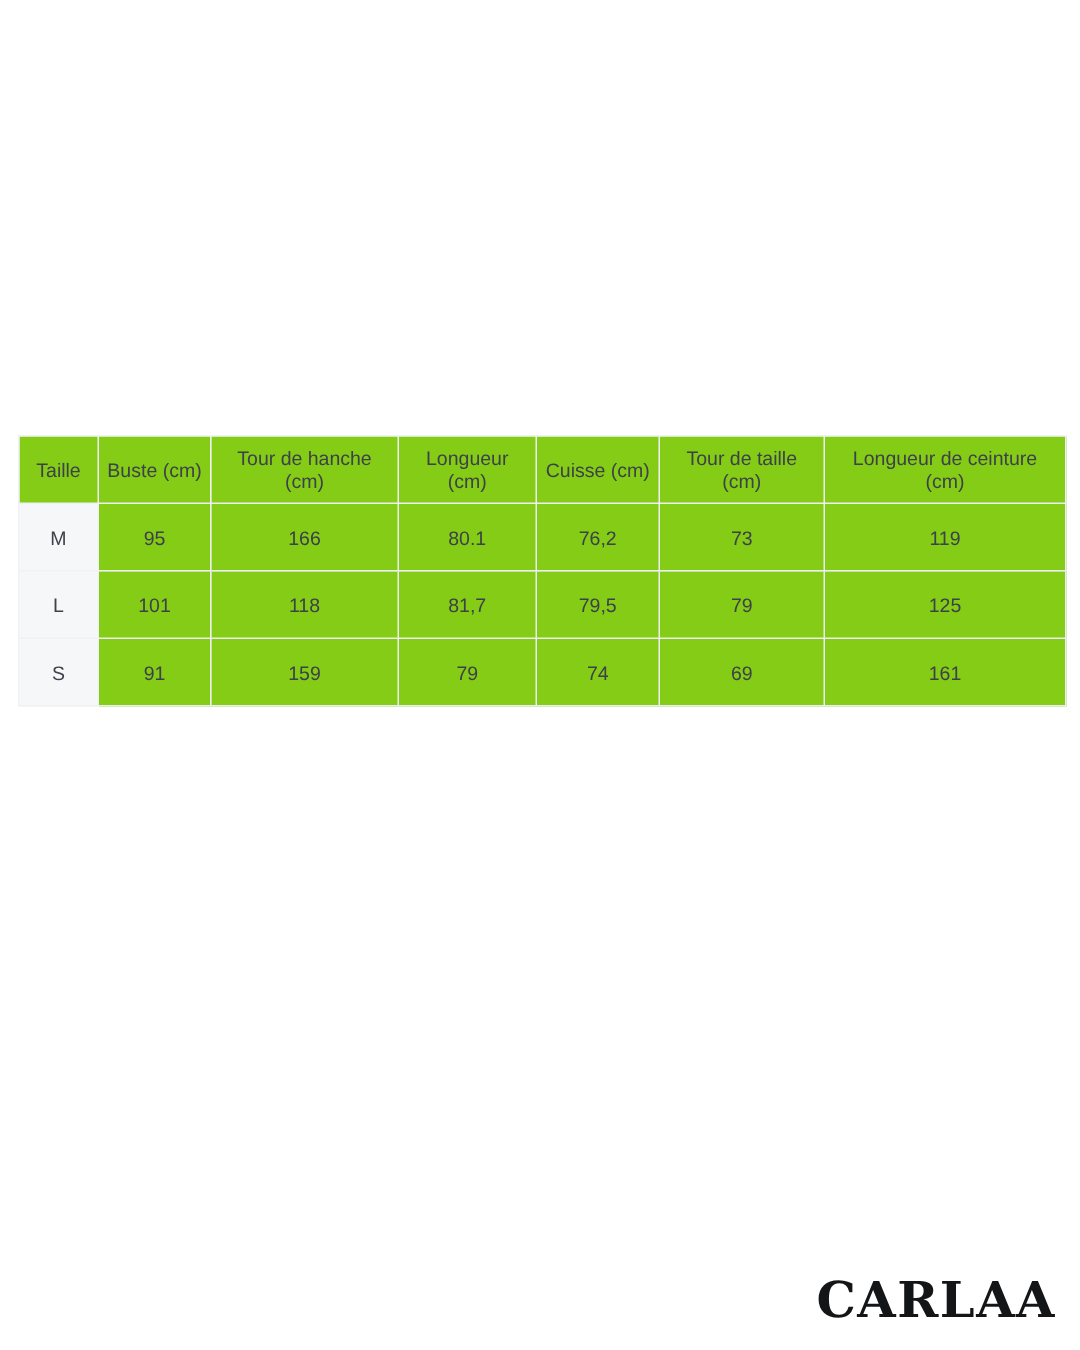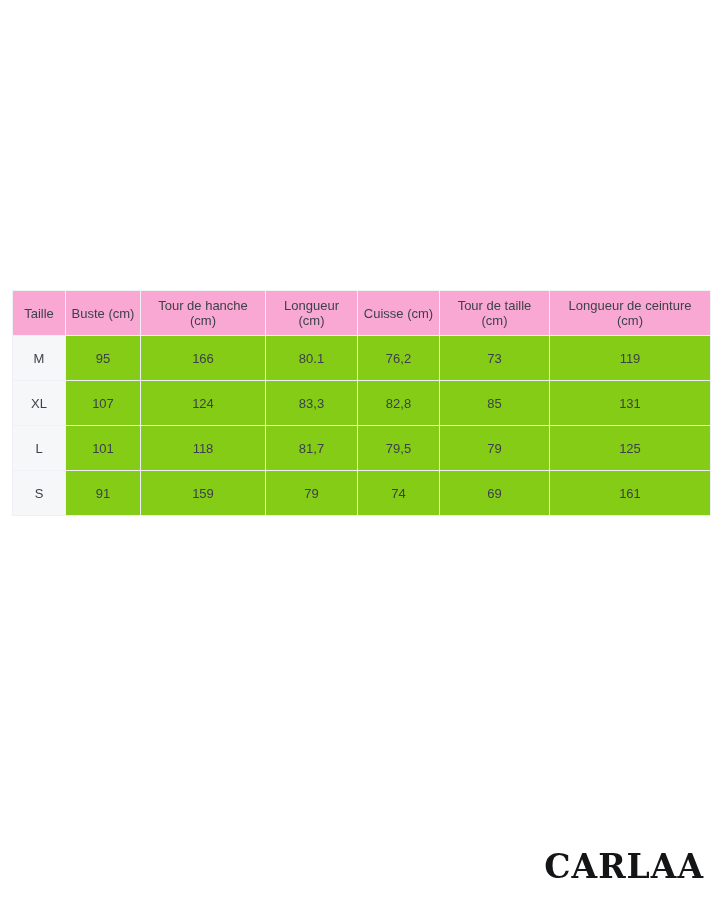--- a/index.html
+++ b/index.html
@@ -29,21 +29,21 @@
   table.size-chart td {
     border: 1px solid #eceef1;
     font-size: 13px;
     font-weight: 400;
     color: #3d4149;
     text-align: center;
     vertical-align: middle;
     padding: 0 4px;
   }
   table.size-chart thead th {
-    background: #f9a8d4;
+    background: #84cc16;
     height: 45px;
     border-color: #f0f1f4;
   }
   table.size-chart tbody td {
     background: #84cc16;
     height: 45px;
   }
   table.size-chart tbody td.row-label {
     background: #f6f7f9;
     border-color: #f0f1f4;
@@ -91,29 +91,20 @@
       <tr>
         <td class="row-label">M</td>
         <td>95</td>
         <td>166</td>
         <td>80.1</td>
         <td>76,2</td>
         <td>73</td>
         <td>119</td>
       </tr>
       <tr>
-        <td class="row-label">XL</td>
-        <td>107</td>
-        <td>124</td>
-        <td>83,3</td>
-        <td>82,8</td>
-        <td>85</td>
-        <td>131</td>
-      </tr>
-      <tr>
         <td class="row-label">L</td>
         <td>101</td>
         <td>118</td>
         <td>81,7</td>
         <td>79,5</td>
         <td>79</td>
         <td>125</td>
       </tr>
       <tr>
         <td class="row-label">S</td>

